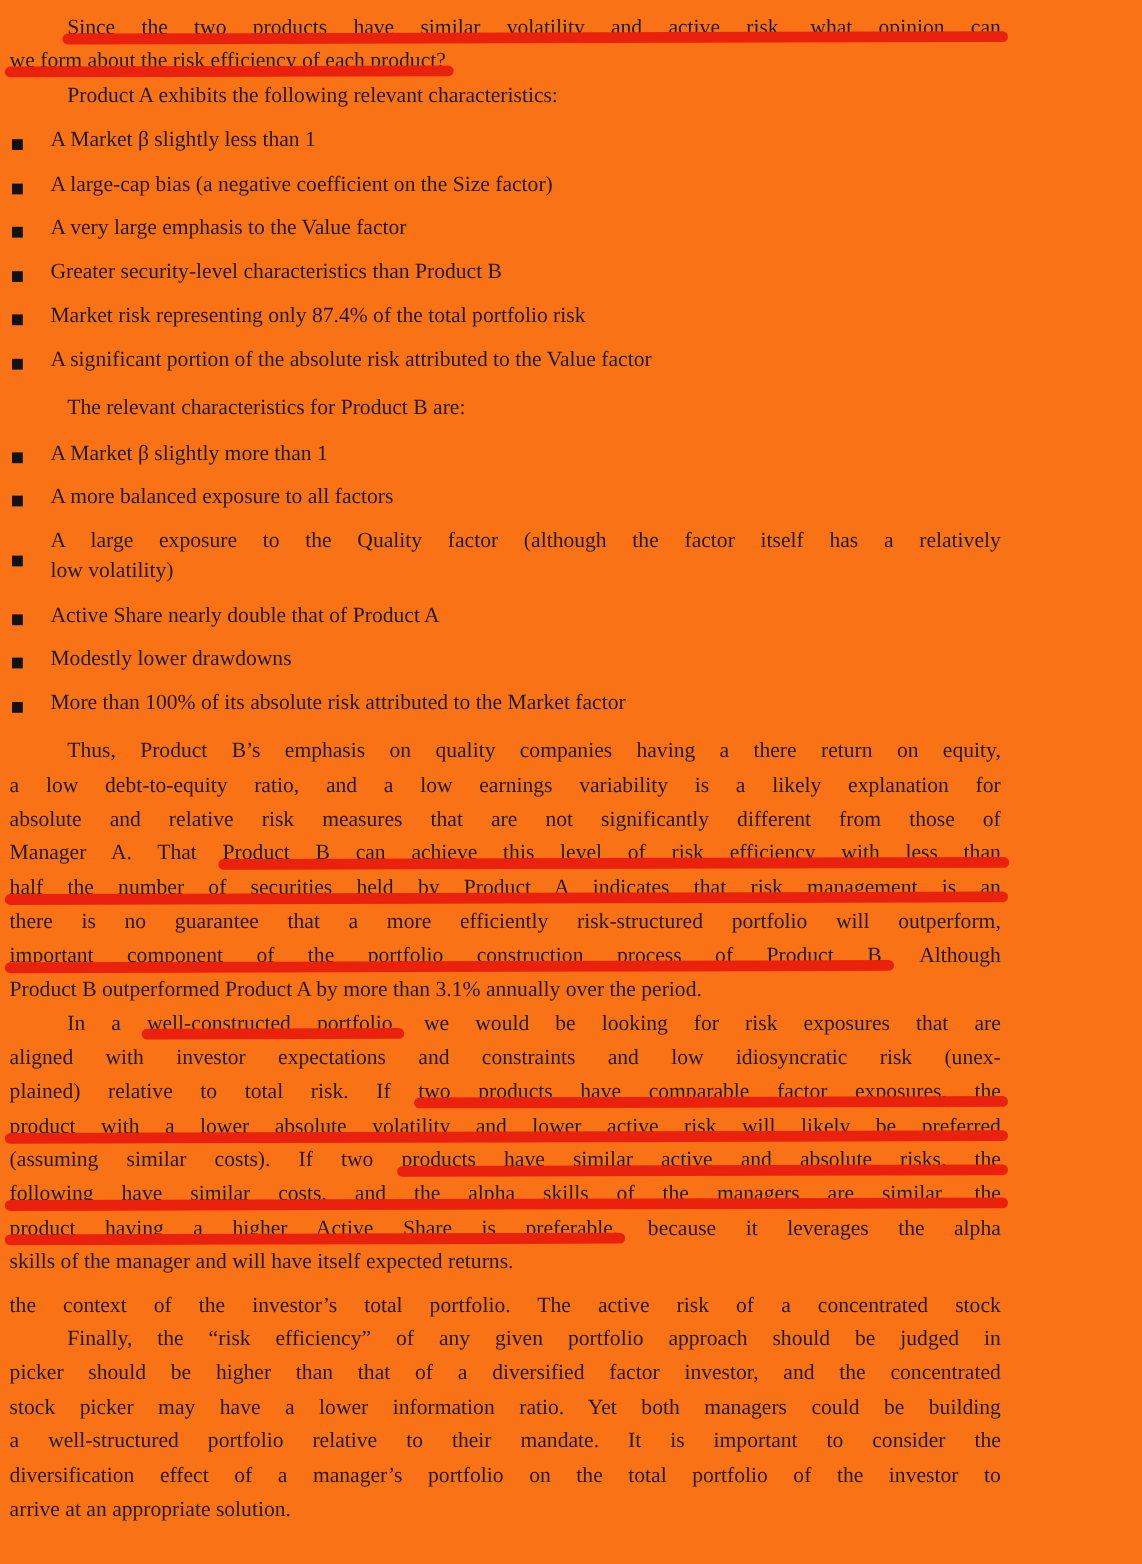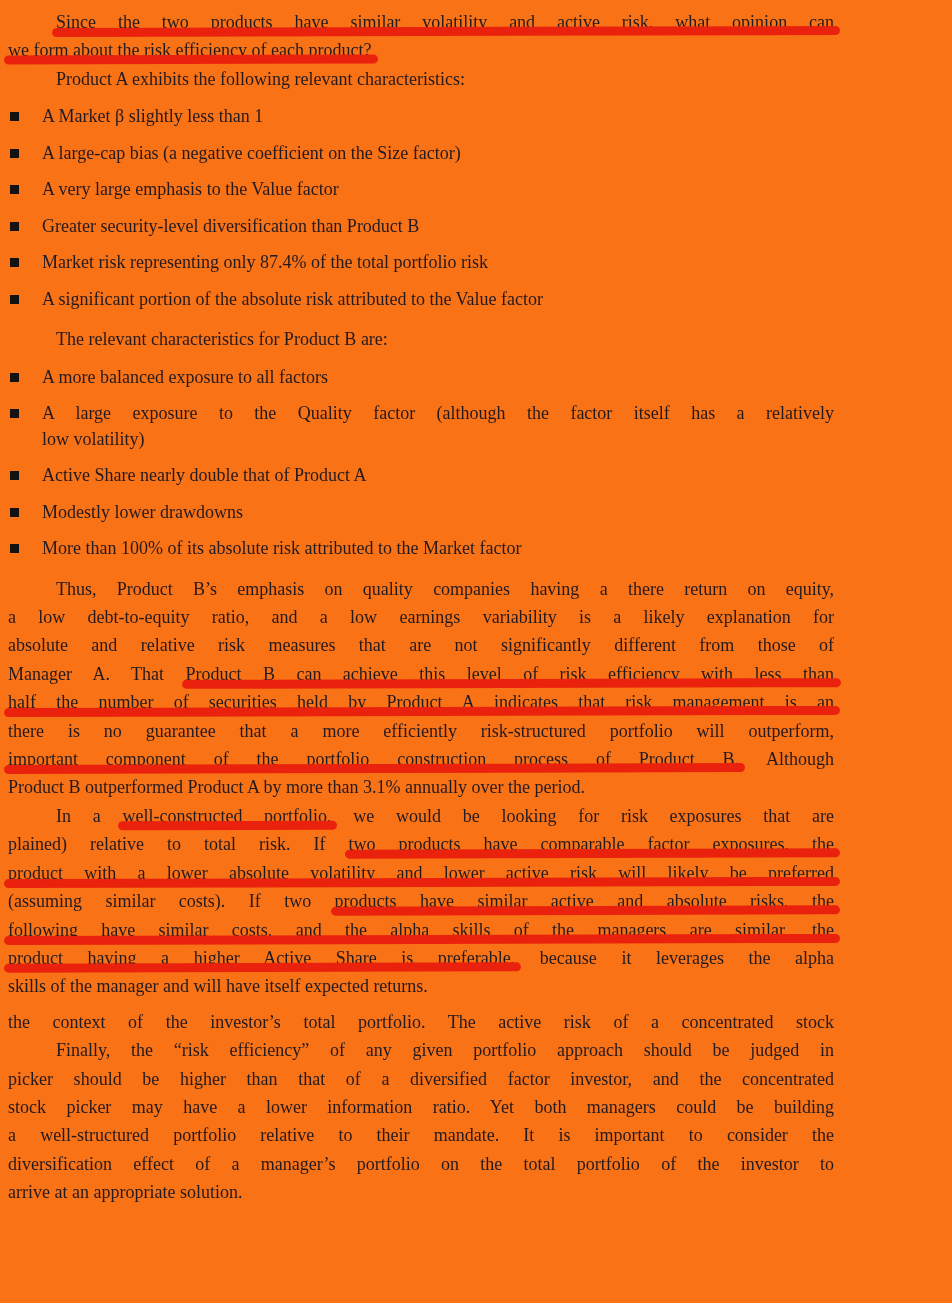--- a/index.html
+++ b/index.html
@@ -23,21 +23,21 @@
   
   .u{position:relative;}
   .u::after{
     content:"";
     position:absolute;left:-4px;right:-6px;bottom:-4px;height:9px;
     background:var(--red,#ea220d);
     border-radius:5px;
     transform:rotate(-0.15deg);
   }
   .bullets{margin:11px 0 13px 0;}
-  .bullet-item{display:flex;align-items:flex-start;}
+  .bullet-item{display:flex;align-items:center;}
   .bullet-item + .bullet-item{margin-top:11px;}
   .bullet-item .line{line-height:25.5px;}
   .square{
     flex:none;width:9px;height:9px;margin:8px 0 0 2px;
     background:var(--sq,#121212);
   }
   .bullet-text{flex:1;margin-left:23px;}
   [data-name="final-paragraph"]{margin-top:7px;}
 </style>
 </head>
@@ -67,40 +67,46 @@
         </div>
         <div class="bullet-item" data-name="bullet-item">
           <span class="square" data-name="bullet-square-icon"></span>
           <div class="bullet-text" data-name="bullet-item-text">
             <div class="line" data-name="text-line"><span class="seg" data-name="text-segment">A very large emphasis to the Value factor</span></div>
           </div>
         </div>
         <div class="bullet-item" data-name="bullet-item">
           <span class="square" data-name="bullet-square-icon"></span>
           <div class="bullet-text" data-name="bullet-item-text">
-            <div class="line" data-name="text-line"><span class="seg" data-name="text-segment">Greater security-level diversification than Product B</span></div>
+            <div class="line" data-name="text-line"><span class="seg" data-name="text-segment">Greater security-level characteristics than Product B</span></div>
           </div>
         </div>
         <div class="bullet-item" data-name="bullet-item">
           <span class="square" data-name="bullet-square-icon"></span>
           <div class="bullet-text" data-name="bullet-item-text">
             <div class="line" data-name="text-line"><span class="seg" data-name="text-segment">Market risk representing only 87.4% of the total portfolio risk</span></div>
           </div>
         </div>
         <div class="bullet-item" data-name="bullet-item">
           <span class="square" data-name="bullet-square-icon"></span>
           <div class="bullet-text" data-name="bullet-item-text">
             <div class="line" data-name="text-line"><span class="seg" data-name="text-segment">A significant portion of the absolute risk attributed to the Value factor</span></div>
           </div>
         </div>
       </div>
       <div class="para" data-name="product-b-intro-paragraph">
         <div class="line indent" data-name="text-line"><span class="seg" data-name="text-segment">The relevant characteristics for Product B are:</span></div>
       </div>
       <div class="bullets" data-name="product-b-bullet-list">
+        <div class="bullet-item" data-name="bullet-item">
+          <span class="square" data-name="bullet-square-icon"></span>
+          <div class="bullet-text" data-name="bullet-item-text">
+            <div class="line" data-name="text-line"><span class="seg" data-name="text-segment">A Market β slightly more than 1</span></div>
+          </div>
+        </div>
         <div class="bullet-item" data-name="bullet-item">
           <span class="square" data-name="bullet-square-icon"></span>
           <div class="bullet-text" data-name="bullet-item-text">
             <div class="line" data-name="text-line"><span class="seg" data-name="text-segment">A more balanced exposure to all factors</span></div>
           </div>
         </div>
         <div class="bullet-item" data-name="bullet-item">
           <span class="square" data-name="bullet-square-icon"></span>
           <div class="bullet-text" data-name="bullet-item-text">
             <div class="line just" data-name="text-line"><span class="seg" data-name="text-segment">A large exposure to the Quality factor (although the factor itself has a relatively</span></div>
@@ -131,20 +137,21 @@
         <div class="line just" data-name="text-line"><span class="seg" data-name="text-segment">a low debt-to-equity ratio, and a low earnings variability is a likely explanation for</span></div>
         <div class="line just" data-name="text-line"><span class="seg" data-name="text-segment">absolute and relative risk measures that are not significantly different from those of</span></div>
         <div class="line just" data-name="text-line"><span class="seg" data-name="text-segment">Manager A. That </span><span class="seg u" data-name="red-underlined-text">Product B can achieve this level of risk efficiency with less than</span></div>
         <div class="line just" data-name="text-line"><span class="seg u" data-name="red-underlined-text">half the number of securities held by Product A indicates that risk management is an</span></div>
         <div class="line just" data-name="text-line"><span class="seg" data-name="text-segment">there is no guarantee that a more efficiently risk-structured portfolio will outperform,</span></div>
         <div class="line just" data-name="text-line"><span class="seg u" data-name="red-underlined-text">important component of the portfolio construction process of Product B.</span><span class="seg" data-name="text-segment"> Although</span></div>
         <div class="line" data-name="text-line"><span class="seg" data-name="text-segment">Product B outperformed Product A by more than 3.1% annually over the period.</span></div>
       </div>
       <div class="para" data-name="well-constructed-portfolio-paragraph">
         <div class="line just indent" data-name="text-line"><span class="seg" data-name="text-segment">In a </span><span class="seg u" data-name="red-underlined-text">well-constructed portfolio,</span><span class="seg" data-name="text-segment"> we would be looking for risk exposures that are</span></div>
+        <div class="line just" data-name="text-line"><span class="seg" data-name="text-segment">aligned with investor expectations and constraints and low idiosyncratic risk (unex-</span></div>
         <div class="line just" data-name="text-line"><span class="seg" data-name="text-segment">plained) relative to total risk. If </span><span class="seg u" data-name="red-underlined-text">two products have comparable factor exposures, the</span></div>
         <div class="line just" data-name="text-line"><span class="seg u" data-name="red-underlined-text">product with a lower absolute volatility and lower active risk will likely be preferred</span></div>
         <div class="line just" data-name="text-line"><span class="seg" data-name="text-segment">(assuming similar costs). If two </span><span class="seg u" data-name="red-underlined-text">products have similar active and absolute risks, the</span></div>
         <div class="line just" data-name="text-line"><span class="seg u" data-name="red-underlined-text">following have similar costs, and the alpha skills of the managers are similar, the</span></div>
         <div class="line just" data-name="text-line"><span class="seg u" data-name="red-underlined-text">product having a higher Active Share is preferable,</span><span class="seg" data-name="text-segment"> because it leverages the alpha</span></div>
         <div class="line" data-name="text-line"><span class="seg" data-name="text-segment">skills of the manager and will have itself expected returns.</span></div>
       </div>
       <div class="para" data-name="final-paragraph">
         <div class="line just" data-name="text-line"><span class="seg" data-name="text-segment">the context of the investor’s total portfolio. The active risk of a concentrated stock</span></div>
         <div class="line just indent" data-name="text-line"><span class="seg" data-name="text-segment">Finally, the “risk efficiency” of any given portfolio approach should be judged in</span></div>

